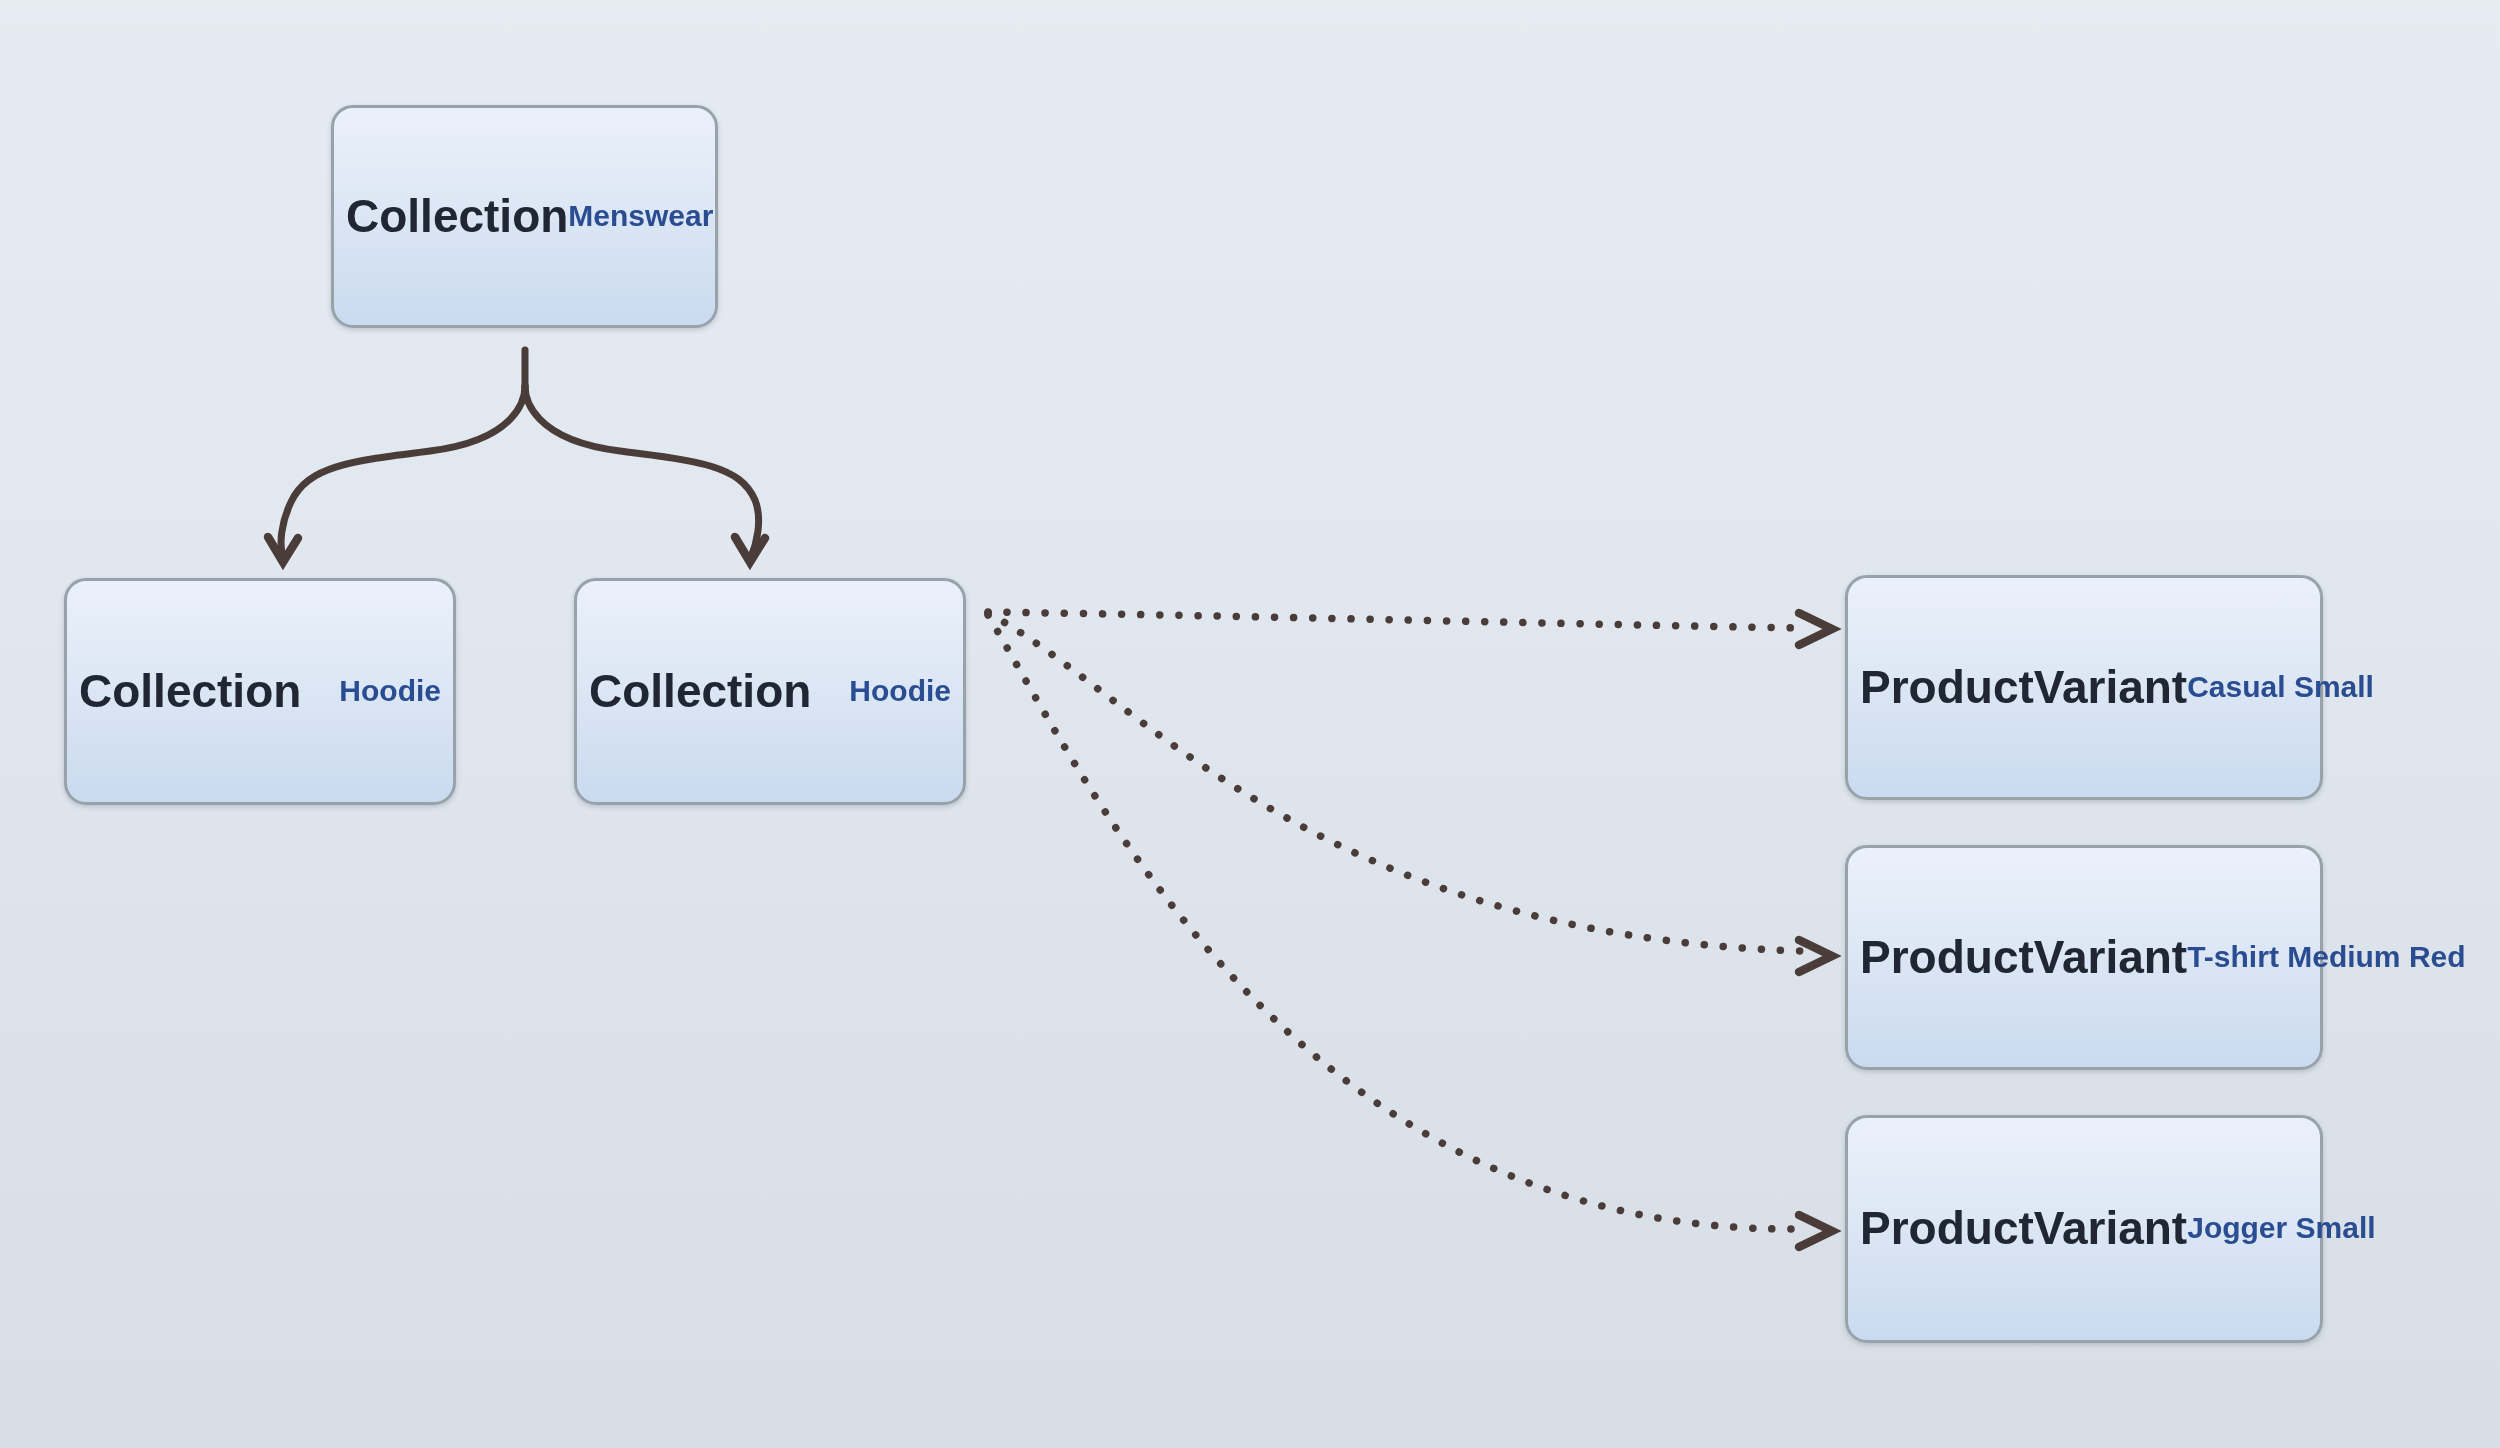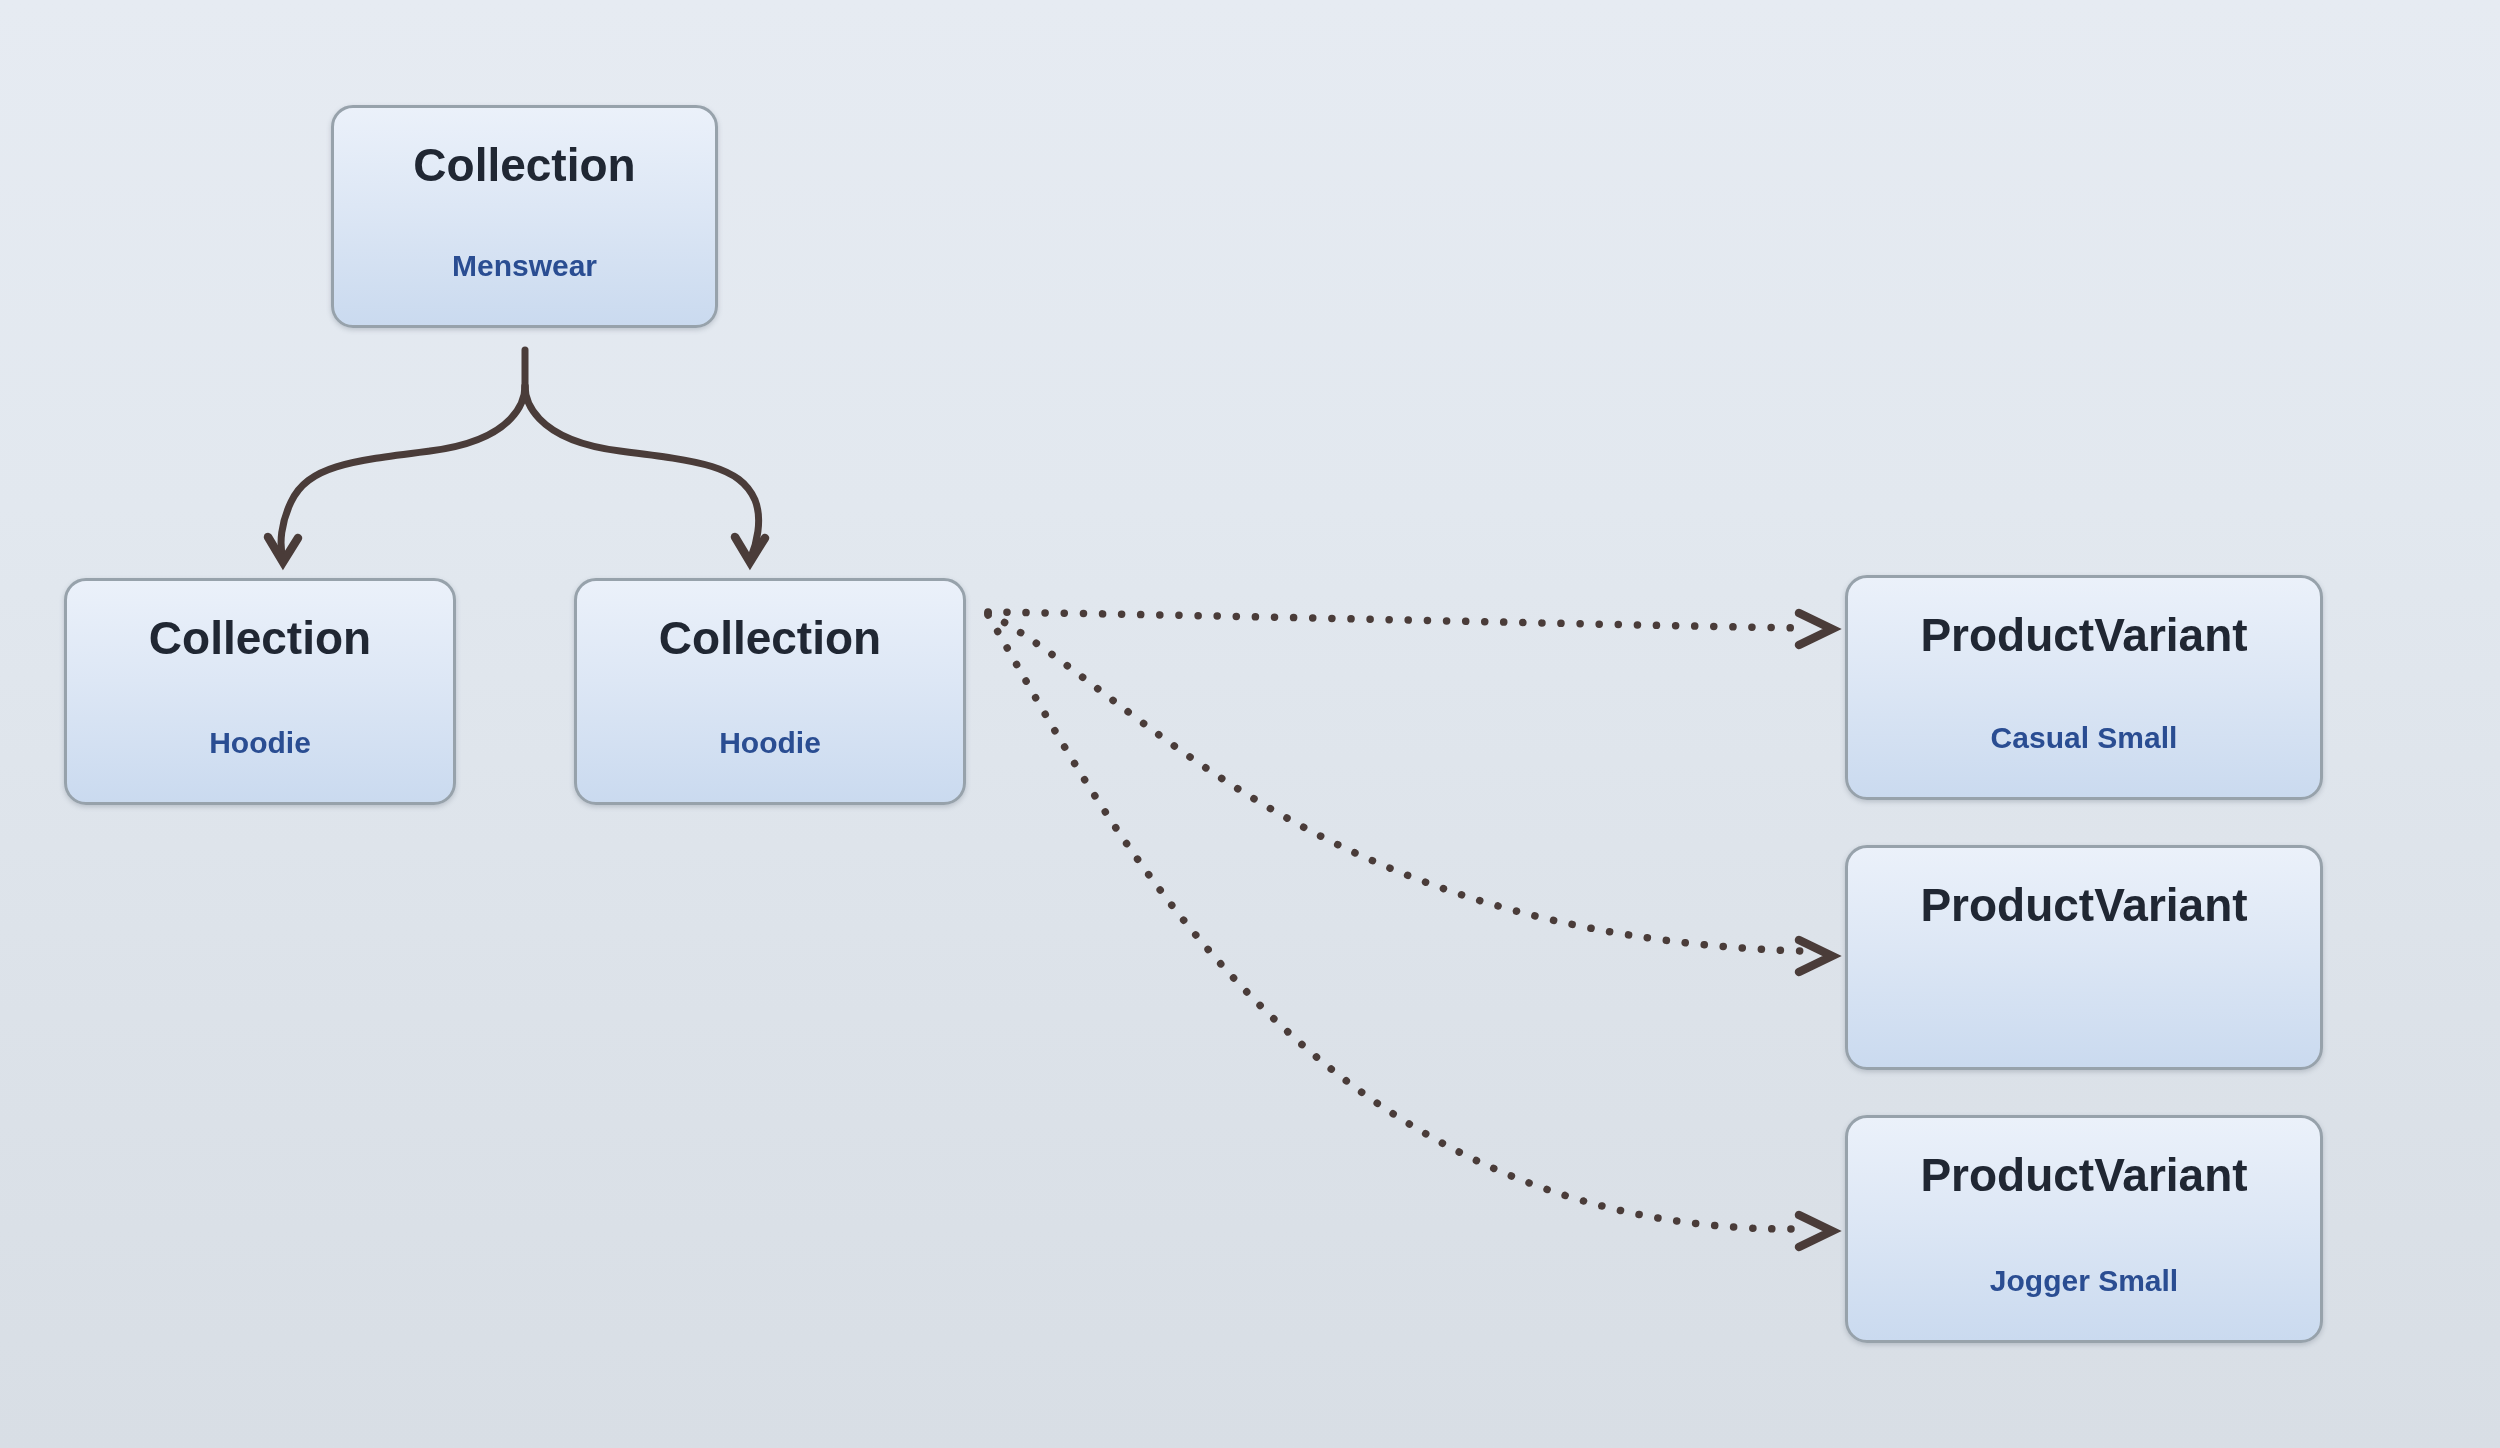--- a/index.html
+++ b/index.html
@@ -20,21 +20,21 @@
   .stage{
     position:relative;width:2500px;height:1448px;
     background:linear-gradient(180deg,var(--background-top) 0%,#e2e8ef 35%,#dce2e9 70%,var(--background-bottom) 100%);
   }
   .edges{position:absolute;left:0;top:0;width:2500px;height:1448px;pointer-events:none;}
   .edge{fill:none;stroke:var(--arrow);stroke-width:7;stroke-linecap:round;}
   .edge-dotted{stroke-width:7.5;stroke-dasharray:0.1 19;}
   .arrowhead{fill:none;stroke:var(--arrow);stroke-width:8.5;stroke-linecap:round;stroke-linejoin:miter;}
   .node{
     position:absolute;box-sizing:border-box;
-    display:flex;flex-direction:column;justify-content:space-between;align-items:center;
+    display:flex;flex-direction:row;justify-content:space-between;align-items:center;
     padding:34px 12px 36px;text-align:center;
     background:linear-gradient(180deg,var(--node-fill-top) 0%,#dde7f5 45%,var(--node-fill-bottom) 100%);
     border:3.5px solid var(--node-border);
     border-radius:22px;
     box-shadow:0 2px 5px rgba(90,100,115,0.28);
   }
   .node-type{
     font-size:46px;font-weight:bold;color:var(--node-type-text);line-height:46px;white-space:nowrap;
   }
   .node-label{
@@ -77,20 +77,21 @@
     <div class="node-label">Hoodie</div>
   </div>
 
   <div class="node" style="left:1845px;top:575px;width:478px;height:225px">
     <div class="node-type">ProductVariant</div>
     <div class="node-label">Casual Small</div>
   </div>
 
   <div class="node" style="left:1845px;top:845px;width:478px;height:225px">
     <div class="node-type">ProductVariant</div>
+    <div class="node-label">T-shirt Medium Red</div>
   </div>
 
   <div class="node" style="left:1845px;top:1115px;width:478px;height:228px">
     <div class="node-type">ProductVariant</div>
     <div class="node-label">Jogger Small</div>
   </div>
 
 </div>
 
 </body></html>

